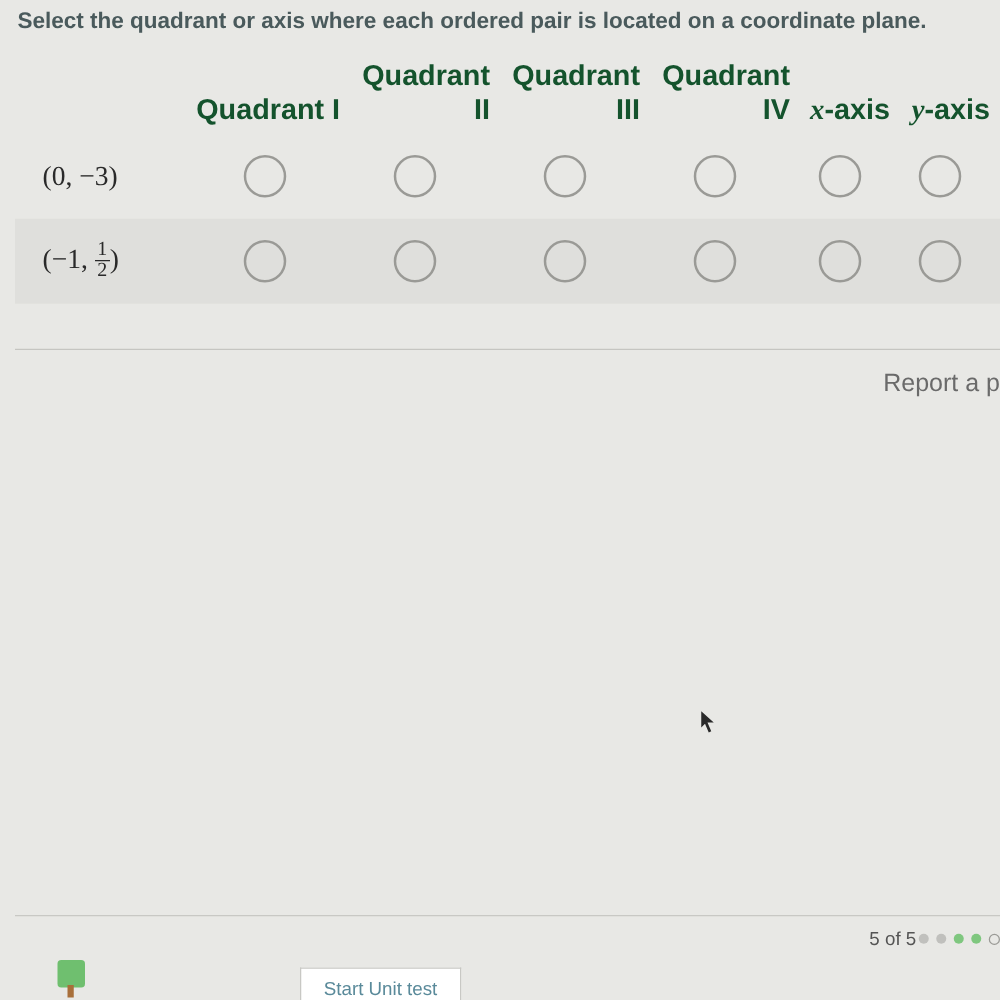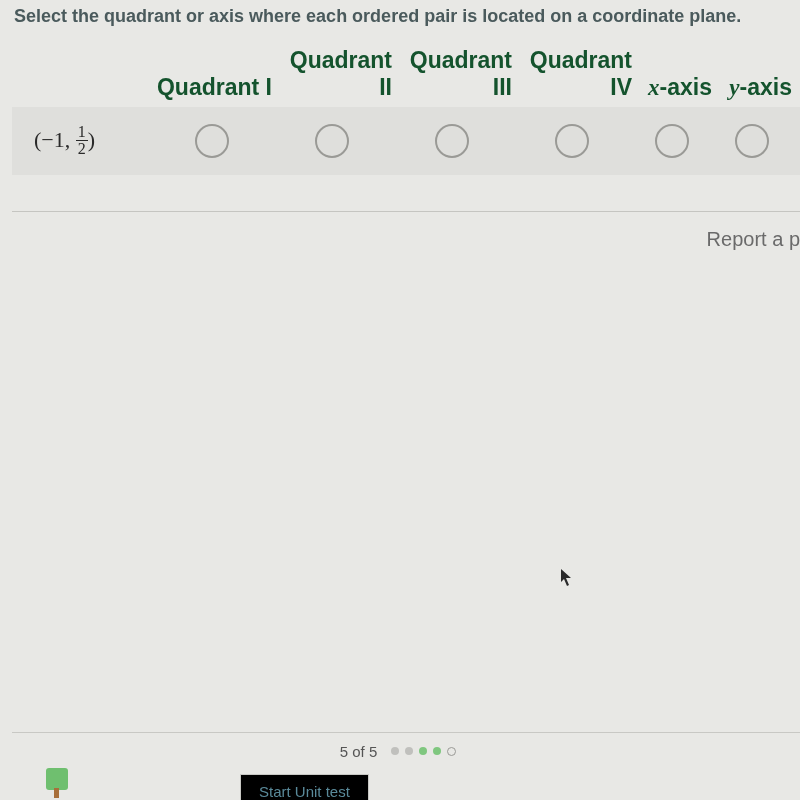--- a/index.html
+++ b/index.html
@@ -83,42 +83,42 @@
     .frac .n { display: block; border-bottom: 1.5px solid #2a2a2a; padding: 0 2px; }
     .frac .d { display: block; padding: 0 2px; }
     .footer {
       position: absolute;
       bottom: 40px;
       left: 12px;
       right: 0;
       border-top: 1px solid #c8c8c4;
       padding-top: 10px;
       display: flex;
-      justify-content: center;
+      justify-content: flex-end;
       align-items: center;
-      gap: 14px;
+      gap: 2px;
       font-size: 15px;
       color: #555;
-      padding-right: 16px;
+      padding-right: 0;
     }
     .dots { display: flex; gap: 6px; }
     .dot { width: 8px; height: 8px; border-radius: 50%; background: #c0c0bd; }
     .dot.on { background: #7fc77f; }
     .dot.ring { background: transparent; border: 1.5px solid #9a9a96; width: 9px; height: 9px; }
     .cutbtn {
       position: absolute;
       bottom: 0;
       left: 240px;
       color: #5a8a9a;
       font-size: 15px;
       font-weight: 500;
       border: 1px solid #c8c8c4;
       border-bottom: none;
       padding: 8px 18px 0 18px;
-      background: #000000;
+      background: #ffffff;
     }
     .tree {
       position: absolute;
       bottom: 2px;
       left: 46px;
       width: 22px;
       height: 34px;
     }
     .tree .trunk { position: absolute; bottom: 0; left: 8px; width: 5px; height: 10px; background: #a86f3a; }
     .tree .crown { position: absolute; bottom: 8px; left: 0; width: 22px; height: 22px; background: #6fbf6f; border-radius: 3px; }
@@ -141,20 +141,41 @@
     <div class="row-label"></div>
     <div class="col">Quadrant I</div>
     <div class="col">Quadrant II</div>
     <div class="col">Quadrant III</div>
     <div class="col">Quadrant IV</div>
     <div class="col narrow"><span class="ital">x</span><span>-axis</span></div>
     <div class="col narrow"><span class="ital">y</span><span>-axis</span></div>
   </div>
 
 
+  <div class="row">
+    <div class="row-label">(0, −3)</div>
+    <div class="col">
+        <div class="radio"></div>
+      </div>
+    <div class="col">
+        <div class="radio"></div>
+      </div>
+    <div class="col">
+        <div class="radio"></div>
+      </div>
+    <div class="col">
+        <div class="radio"></div>
+      </div>
+    <div class="col narrow">
+        <div class="radio"></div>
+      </div>
+    <div class="col narrow">
+        <div class="radio"></div>
+      </div>
+  </div>
 
   <div class="row shade">
     <div class="row-label">
       <span>(−1, </span><span class="frac"><span class="n">1</span><span class="d">2</span></span><span>)</span>
     </div>
     <div class="col">
         <div class="radio"></div>
       </div>
     <div class="col">
         <div class="radio"></div>

